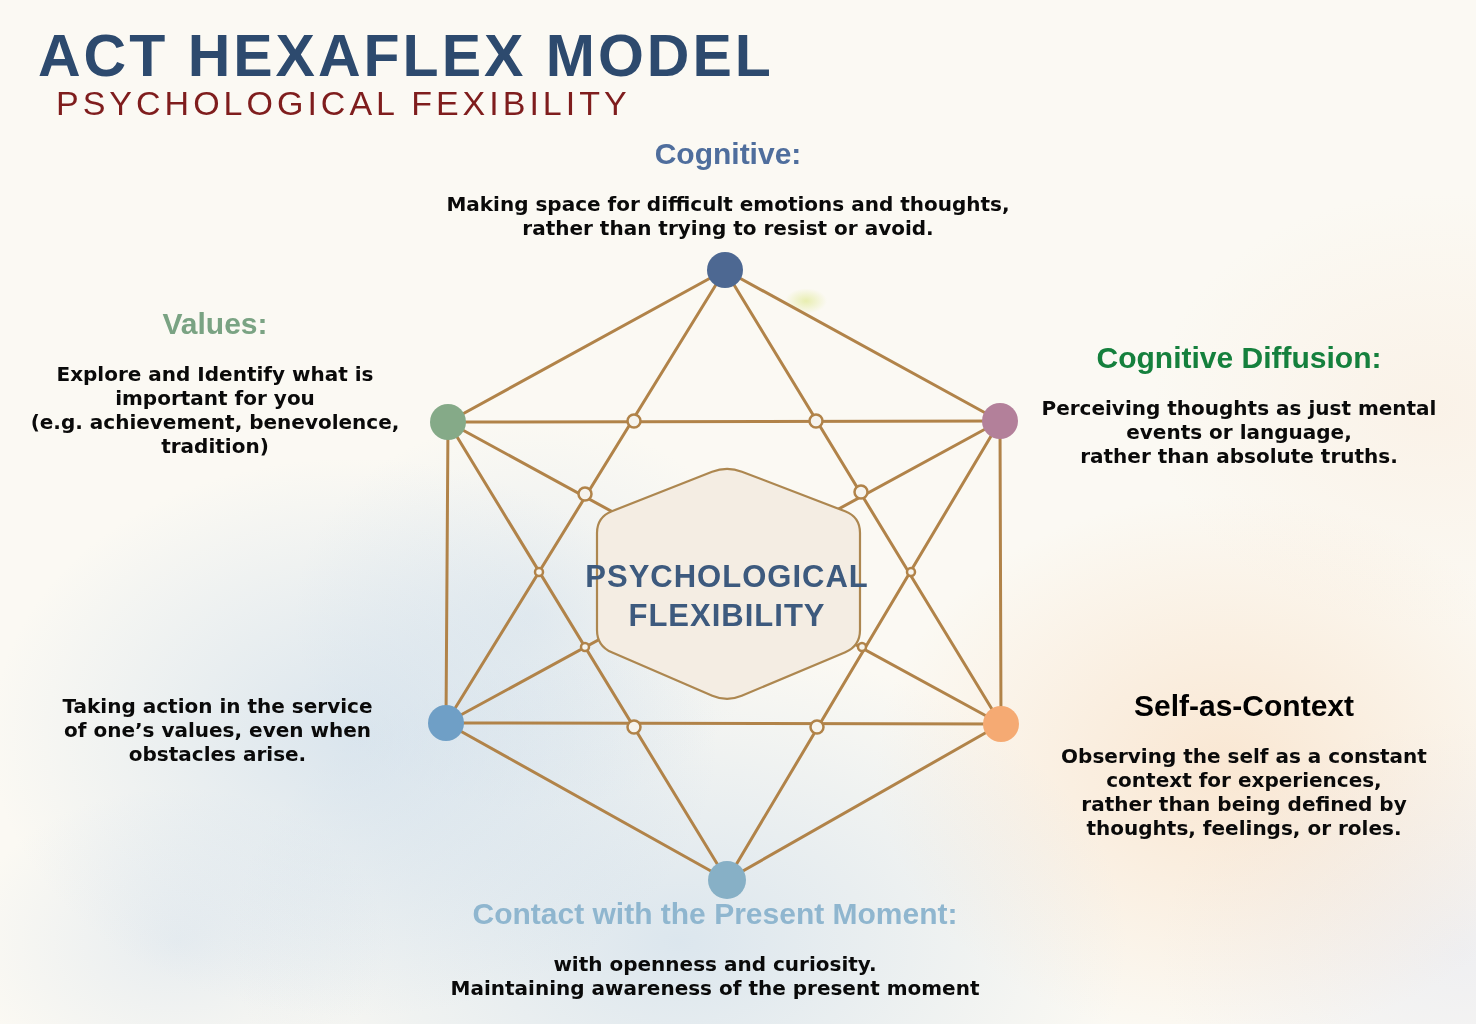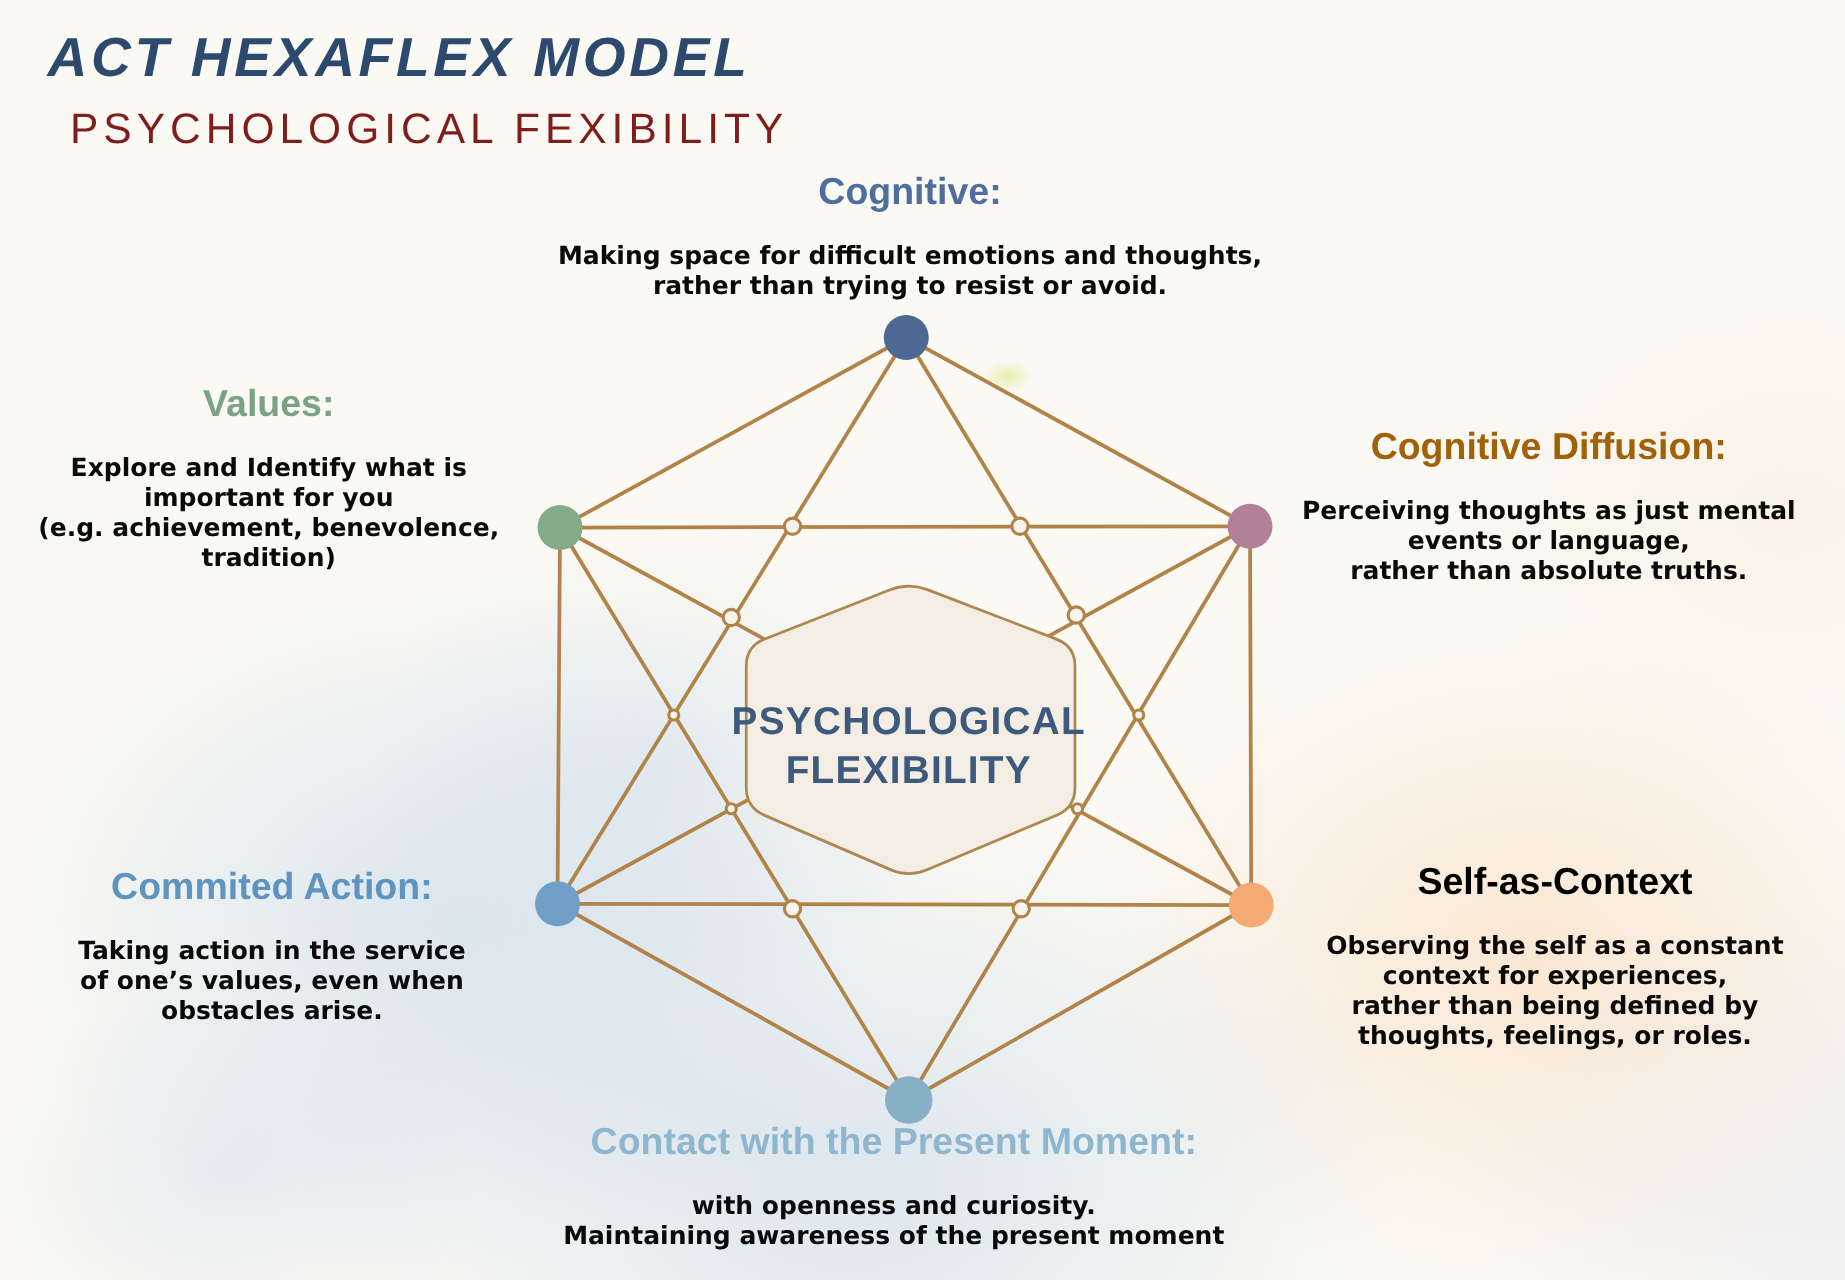--- a/index.html
+++ b/index.html
@@ -15,22 +15,22 @@
       radial-gradient(520px 400px at 24% 72%,  rgba(173,202,230,0.42), rgba(173,202,230,0) 70%),
       radial-gradient(640px 430px at 46% 92%,  rgba(173,202,230,0.40), rgba(173,202,230,0) 70%),
       radial-gradient(340px 280px at 36% 60%,  rgba(190,212,233,0.30), rgba(190,212,233,0) 70%),
       radial-gradient(500px 390px at 83% 75%,  rgba(247,204,162,0.40), rgba(247,204,162,0) 70%),
       radial-gradient(430px 330px at 99% 93%,  rgba(208,214,238,0.28), rgba(208,214,238,0) 70%),
       radial-gradient(400px 310px at 97% 40%,  rgba(248,226,206,0.30), rgba(248,226,206,0) 70%),
       radial-gradient(300px 220px at 12% 92%,  rgba(186,208,232,0.30), rgba(186,208,232,0) 70%);
   }
   .title{
     position:absolute;left:38px;top:22px;z-index:3;
-    font-family:"Liberation Sans",sans-serif;font-weight:700;font-size:44px;
-    letter-spacing:3px;color:#2d4a6e;font-style:italic;
+    font-family:"Liberation Sans",sans-serif;font-weight:700;font-size:59px;
+    letter-spacing:3px;color:#2d4a6e;
   }
   .subtitle{
     position:absolute;left:56px;top:84px;z-index:3;
     font-family:"Liberation Sans",sans-serif;font-weight:400;font-size:34px;
     letter-spacing:4px;color:#7f1d1d;
   }
   svg.diagram{position:absolute;left:0;top:0;z-index:1;}
   .block{position:absolute;z-index:2;text-align:center;}
   .block h2{
     margin:0 0 22px 0;
@@ -101,21 +101,21 @@
 
 <div class="block" style="left:338px;top:138px;width:780px;">
   <h2 style="color: rgb(79, 110, 157);">Cognitive:</h2>
   <div class="desc">
     <span>Making space for difficult emotions and thoughts,</span>
     <span>rather than trying to resist or avoid.</span>
   </div>
 </div>
 
 <div class="block" style="left:1008px;top:342px;width:462px;">
-  <h2 style="color: #a16207; text-align: center;">Cognitive Diffusion:</h2>
+  <h2 style="color: #15803d; text-align: center;">Cognitive Diffusion:</h2>
   <div class="desc">
     <span>Perceiving thoughts as just mental</span>
     <span>events or language,</span>
     <span>rather than absolute truths.</span>
   </div>
 </div>
 
 <div class="block" style="left:1018px;top:690px;width:452px;">
   <h2 style="color: #000000;">Self-as-Context</h2>
   <div class="desc">
@@ -128,21 +128,20 @@
 
 <div class="block" style="left:320px;top:898px;width:790px;">
   <h2 style="color: rgb(143, 182, 207);">Contact with the Present Moment:</h2>
   <div class="desc">
     <span>with openness and curiosity.</span>
     <span>Maintaining awareness of the present moment</span>
   </div>
 </div>
 
 <div class="block" style="left:15px;top:694px;width:405px;">
-  <h2 style="color: rgb(95, 148, 192);">Commited Action:</h2>
   <div class="desc">
     <span>Taking action in the service</span>
     <span>of one’s values, even when</span>
     <span>obstacles arise.</span>
   </div>
 </div>
 
 <div class="block" style="left:-5px;top:308px;width:440px;">
   <h2 style="color: rgb(122, 163, 131);">Values:</h2>
   <div class="desc">

